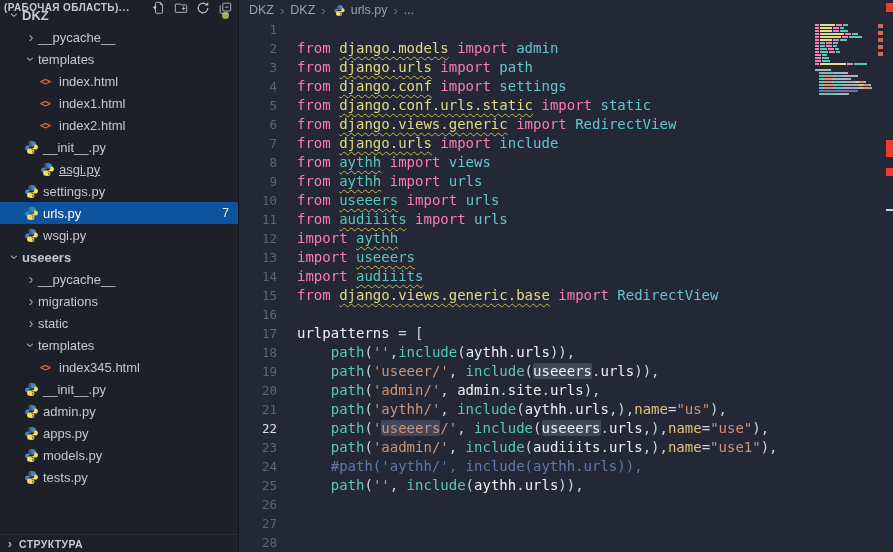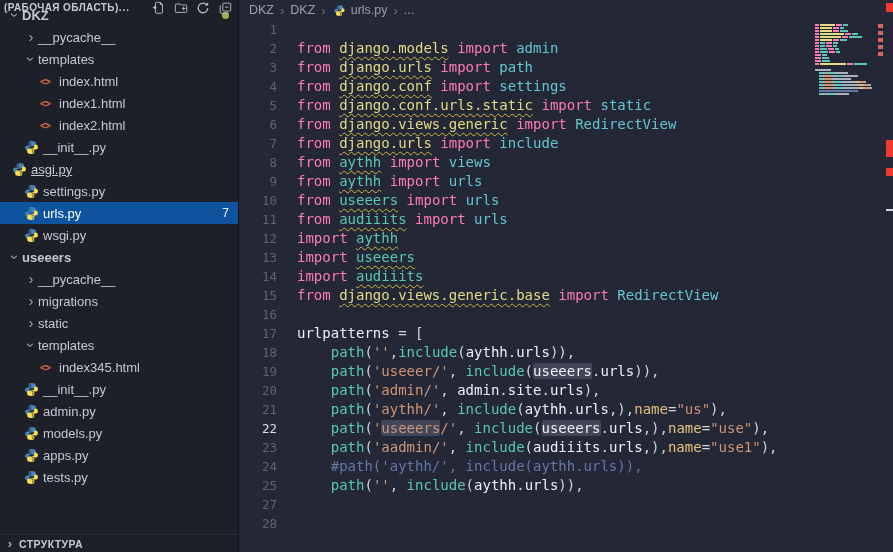--- a/index.html
+++ b/index.html
@@ -114,21 +114,21 @@
       </div>
       <div class="trow" style="padding-left: 24px;">
         <span class="ticon">
           <svg width="15" height="15" viewBox="0 0 16 16">
             <path fill="#4584b6" d="M7.9 1C5.8 1 5 1.9 5 3.1V5h3v.8H3.9C2.3 5.8 1.2 6.7 1.2 8.4c0 1.7 1 2.7 2.6 2.7H5V9.3C5 8 6.1 7 7.4 7h3.2c1.1 0 2-.9 2-2V3.1C12.6 1.9 11 1 7.9 1zM6.6 2.3a.8.8 0 1 1 0 1.6.8.8 0 0 1 0-1.6z"></path>
             <path fill="#ffde57" d="M8.1 15c2.1 0 2.9-.9 2.9-2.1V11H8v-.8h4.1c1.6 0 2.7-.9 2.7-2.6 0-1.7-1-2.7-2.6-2.7H11v1.8C11 8 9.9 9 8.6 9H5.4c-1.1 0-2 .9-2 2v1.9C3.4 14.1 5 15 8.1 15zm1.3-1.3a.8.8 0 1 1 0-1.6.8.8 0 0 1 0 1.6z"></path>
           </svg>
         </span>
         <span class="tlabel">__init__.py</span>
       </div>
-      <div class="trow" style="padding-left: 12px; text-decoration: underline;">
+      <div class="trow" style="padding-left: 40px; text-decoration: underline;">
         <span class="ticon">
           <svg width="15" height="15" viewBox="0 0 16 16">
             <path fill="#4584b6" d="M7.9 1C5.8 1 5 1.9 5 3.1V5h3v.8H3.9C2.3 5.8 1.2 6.7 1.2 8.4c0 1.7 1 2.7 2.6 2.7H5V9.3C5 8 6.1 7 7.4 7h3.2c1.1 0 2-.9 2-2V3.1C12.6 1.9 11 1 7.9 1zM6.6 2.3a.8.8 0 1 1 0 1.6.8.8 0 0 1 0-1.6z"></path>
             <path fill="#ffde57" d="M8.1 15c2.1 0 2.9-.9 2.9-2.1V11H8v-.8h4.1c1.6 0 2.7-.9 2.7-2.6 0-1.7-1-2.7-2.6-2.7H11v1.8C11 8 9.9 9 8.6 9H5.4c-1.1 0-2 .9-2 2v1.9C3.4 14.1 5 15 8.1 15zm1.3-1.3a.8.8 0 1 1 0-1.6.8.8 0 0 1 0 1.6z"></path>
           </svg>
         </span>
         <span class="tlabel">asgi.py</span>
       </div>
       <div class="trow" style="padding-left: 24px;">
         <span class="ticon">
@@ -202,30 +202,30 @@
         </span>
         <span class="tlabel">admin.py</span>
       </div>
       <div class="trow" style="padding-left: 24px;">
         <span class="ticon">
           <svg width="15" height="15" viewBox="0 0 16 16">
             <path fill="#4584b6" d="M7.9 1C5.8 1 5 1.9 5 3.1V5h3v.8H3.9C2.3 5.8 1.2 6.7 1.2 8.4c0 1.7 1 2.7 2.6 2.7H5V9.3C5 8 6.1 7 7.4 7h3.2c1.1 0 2-.9 2-2V3.1C12.6 1.9 11 1 7.9 1zM6.6 2.3a.8.8 0 1 1 0 1.6.8.8 0 0 1 0-1.6z"></path>
             <path fill="#ffde57" d="M8.1 15c2.1 0 2.9-.9 2.9-2.1V11H8v-.8h4.1c1.6 0 2.7-.9 2.7-2.6 0-1.7-1-2.7-2.6-2.7H11v1.8C11 8 9.9 9 8.6 9H5.4c-1.1 0-2 .9-2 2v1.9C3.4 14.1 5 15 8.1 15zm1.3-1.3a.8.8 0 1 1 0-1.6.8.8 0 0 1 0 1.6z"></path>
           </svg>
         </span>
+        <span class="tlabel">apps.py</span>
+      </div>
+      <div class="trow" style="padding-left: 24px;">
+        <span class="ticon">
+          <svg width="15" height="15" viewBox="0 0 16 16">
+            <path fill="#4584b6" d="M7.9 1C5.8 1 5 1.9 5 3.1V5h3v.8H3.9C2.3 5.8 1.2 6.7 1.2 8.4c0 1.7 1 2.7 2.6 2.7H5V9.3C5 8 6.1 7 7.4 7h3.2c1.1 0 2-.9 2-2V3.1C12.6 1.9 11 1 7.9 1zM6.6 2.3a.8.8 0 1 1 0 1.6.8.8 0 0 1 0-1.6z"></path>
+            <path fill="#ffde57" d="M8.1 15c2.1 0 2.9-.9 2.9-2.1V11H8v-.8h4.1c1.6 0 2.7-.9 2.7-2.6 0-1.7-1-2.7-2.6-2.7H11v1.8C11 8 9.9 9 8.6 9H5.4c-1.1 0-2 .9-2 2v1.9C3.4 14.1 5 15 8.1 15zm1.3-1.3a.8.8 0 1 1 0-1.6.8.8 0 0 1 0 1.6z"></path>
+          </svg>
+        </span>
         <span class="tlabel">models.py</span>
-      </div>
-      <div class="trow" style="padding-left: 24px;">
-        <span class="ticon">
-          <svg width="15" height="15" viewBox="0 0 16 16">
-            <path fill="#4584b6" d="M7.9 1C5.8 1 5 1.9 5 3.1V5h3v.8H3.9C2.3 5.8 1.2 6.7 1.2 8.4c0 1.7 1 2.7 2.6 2.7H5V9.3C5 8 6.1 7 7.4 7h3.2c1.1 0 2-.9 2-2V3.1C12.6 1.9 11 1 7.9 1zM6.6 2.3a.8.8 0 1 1 0 1.6.8.8 0 0 1 0-1.6z"></path>
-            <path fill="#ffde57" d="M8.1 15c2.1 0 2.9-.9 2.9-2.1V11H8v-.8h4.1c1.6 0 2.7-.9 2.7-2.6 0-1.7-1-2.7-2.6-2.7H11v1.8C11 8 9.9 9 8.6 9H5.4c-1.1 0-2 .9-2 2v1.9C3.4 14.1 5 15 8.1 15zm1.3-1.3a.8.8 0 1 1 0-1.6.8.8 0 0 1 0 1.6z"></path>
-          </svg>
-        </span>
-        <span class="tlabel">apps.py</span>
       </div>
       <div class="trow" style="padding-left: 24px;">
         <span class="ticon">
           <svg width="15" height="15" viewBox="0 0 16 16">
             <path fill="#4584b6" d="M7.9 1C5.8 1 5 1.9 5 3.1V5h3v.8H3.9C2.3 5.8 1.2 6.7 1.2 8.4c0 1.7 1 2.7 2.6 2.7H5V9.3C5 8 6.1 7 7.4 7h3.2c1.1 0 2-.9 2-2V3.1C12.6 1.9 11 1 7.9 1zM6.6 2.3a.8.8 0 1 1 0 1.6.8.8 0 0 1 0-1.6z"></path>
             <path fill="#ffde57" d="M8.1 15c2.1 0 2.9-.9 2.9-2.1V11H8v-.8h4.1c1.6 0 2.7-.9 2.7-2.6 0-1.7-1-2.7-2.6-2.7H11v1.8C11 8 9.9 9 8.6 9H5.4c-1.1 0-2 .9-2 2v1.9C3.4 14.1 5 15 8.1 15zm1.3-1.3a.8.8 0 1 1 0-1.6.8.8 0 0 1 0 1.6z"></path>
           </svg>
         </span>
         <span class="tlabel">tests.py</span>
       </div>
@@ -319,20 +319,21 @@
       <div class="cline"><span class="ln">16</span><span class="ctext"></span></div>
       <div class="cline"><span class="ln">17</span><span class="ctext"><span class="tok id">urlpatterns</span><span class="tok pn"> = [</span></span></div>
       <div class="cline"><span class="ln">18</span><span class="ctext"><span class="tok ws">    </span><span class="tok fn">path</span><span class="tok pn">(</span><span class="tok str">''</span><span class="tok pn">,</span><span class="tok fn">include</span><span class="tok pn">(</span><span class="tok id">aythh</span><span class="tok pn">.</span><span class="tok id">urls</span><span class="tok pn">)),</span></span></div>
       <div class="cline"><span class="ln">19</span><span class="ctext"><span class="tok ws">    </span><span class="tok fn">path</span><span class="tok pn">(</span><span class="tok str">'useeer/'</span><span class="tok pn">, </span><span class="tok fn">include</span><span class="tok pn">(</span><span class="tok id hl">useeers</span><span class="tok pn">.</span><span class="tok id">urls</span><span class="tok pn">)),</span></span></div>
       <div class="cline"><span class="ln">20</span><span class="ctext"><span class="tok ws">    </span><span class="tok fn">path</span><span class="tok pn">(</span><span class="tok str">'admin/'</span><span class="tok pn">, </span><span class="tok id">admin</span><span class="tok pn">.</span><span class="tok id">site</span><span class="tok pn">.</span><span class="tok id">urls</span><span class="tok pn">),</span></span></div>
       <div class="cline"><span class="ln">21</span><span class="ctext"><span class="tok ws">    </span><span class="tok fn">path</span><span class="tok pn">(</span><span class="tok str">'aythh/'</span><span class="tok pn">, </span><span class="tok fn">include</span><span class="tok pn">(</span><span class="tok id">aythh</span><span class="tok pn">.</span><span class="tok id">urls</span><span class="tok pn">,),</span><span class="tok kwa">name</span><span class="tok pn">=</span><span class="tok str">"us"</span><span class="tok pn">),</span></span></div>
       <div class="cline"><span class="ln active">22</span><span class="ctext"><span class="tok ws">    </span><span class="tok fn">path</span><span class="tok pn">(</span><span class="tok str">'</span><span class="tok str hl">useeers</span><span class="tok str">/'</span><span class="tok pn">, </span><span class="tok fn">include</span><span class="tok pn">(</span><span class="tok id hl">useeers</span><span class="tok pn">.</span><span class="tok id">urls</span><span class="tok pn">,),</span><span class="tok kwa">name</span><span class="tok pn">=</span><span class="tok str">"use"</span><span class="tok pn">),</span></span></div>
       <div class="cline"><span class="ln">23</span><span class="ctext"><span class="tok ws">    </span><span class="tok fn">path</span><span class="tok pn">(</span><span class="tok str">'aadmin/'</span><span class="tok pn">, </span><span class="tok fn">include</span><span class="tok pn">(</span><span class="tok id">audiiits</span><span class="tok pn">.</span><span class="tok id">urls</span><span class="tok pn">,),</span><span class="tok kwa">name</span><span class="tok pn">=</span><span class="tok str">"use1"</span><span class="tok pn">),</span></span></div>
       <div class="cline"><span class="ln">24</span><span class="ctext"><span class="tok ws">    </span><span class="tok cmt">#path('aythh/', include(aythh.urls)),</span></span></div>
       <div class="cline"><span class="ln">25</span><span class="ctext"><span class="tok ws">    </span><span class="tok fn">path</span><span class="tok pn">(</span><span class="tok str">''</span><span class="tok pn">, </span><span class="tok fn">include</span><span class="tok pn">(</span><span class="tok id">aythh</span><span class="tok pn">.</span><span class="tok id">urls</span><span class="tok pn">)),</span></span></div>
+      <div class="cline"><span class="ln">26</span><span class="ctext"></span></div>
       <div class="cline"><span class="ln">27</span><span class="ctext"></span></div>
       <div class="cline"><span class="ln">28</span><span class="ctext"></span></div>
     </div>
   <div class="minimap">
       <div class="mml"></div>
       <div class="mml"><span class="mmt kw" style="width: 4px;"></span><span class="mmt ws" style="width: 1px;"></span><span class="mmt mod" style="width: 15px;"></span><span class="mmt ws" style="width: 1px;"></span><span class="mmt kw" style="width: 6px;"></span><span class="mmt ws" style="width: 1px;"></span><span class="mmt imp" style="width: 5px;"></span></div>
       <div class="mml"><span class="mmt kw" style="width: 4px;"></span><span class="mmt ws" style="width: 1px;"></span><span class="mmt mod" style="width: 12px;"></span><span class="mmt ws" style="width: 1px;"></span><span class="mmt kw" style="width: 6px;"></span><span class="mmt ws" style="width: 1px;"></span><span class="mmt imp" style="width: 4px;"></span></div>
       <div class="mml"><span class="mmt kw" style="width: 4px;"></span><span class="mmt ws" style="width: 1px;"></span><span class="mmt mod" style="width: 12px;"></span><span class="mmt ws" style="width: 1px;"></span><span class="mmt kw" style="width: 6px;"></span><span class="mmt ws" style="width: 1px;"></span><span class="mmt imp" style="width: 8px;"></span></div>
       <div class="mml"><span class="mmt kw" style="width: 4px;"></span><span class="mmt ws" style="width: 1px;"></span><span class="mmt mod" style="width: 24px;"></span><span class="mmt ws" style="width: 1px;"></span><span class="mmt kw" style="width: 6px;"></span><span class="mmt ws" style="width: 1px;"></span><span class="mmt imp" style="width: 6px;"></span></div>
       <div class="mml"><span class="mmt kw" style="width: 4px;"></span><span class="mmt ws" style="width: 1px;"></span><span class="mmt mod" style="width: 21px;"></span><span class="mmt ws" style="width: 1px;"></span><span class="mmt kw" style="width: 6px;"></span><span class="mmt ws" style="width: 1px;"></span><span class="mmt imp" style="width: 13px;"></span></div>

